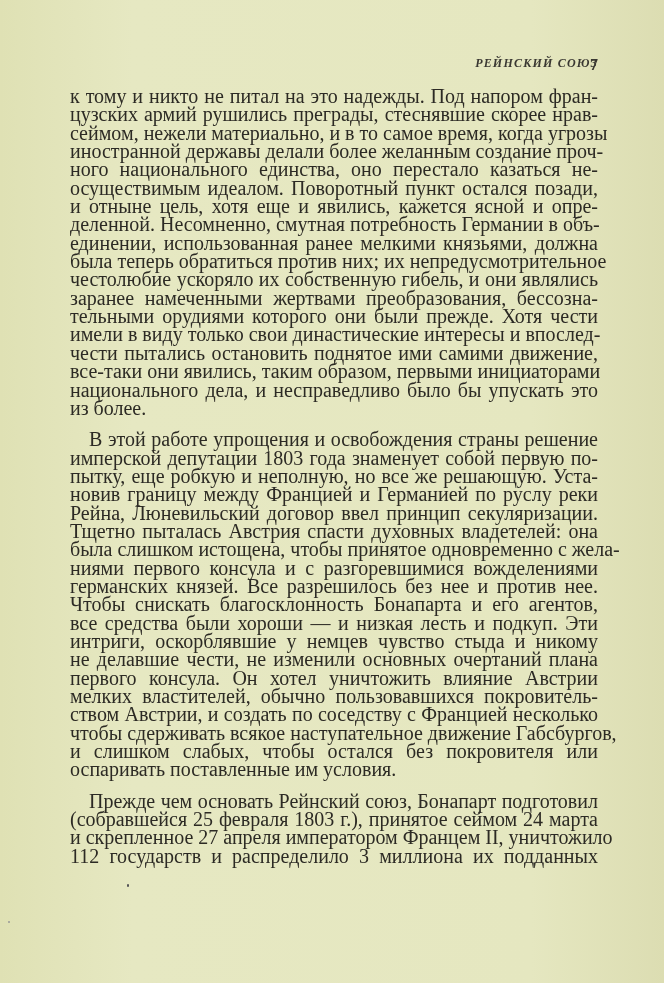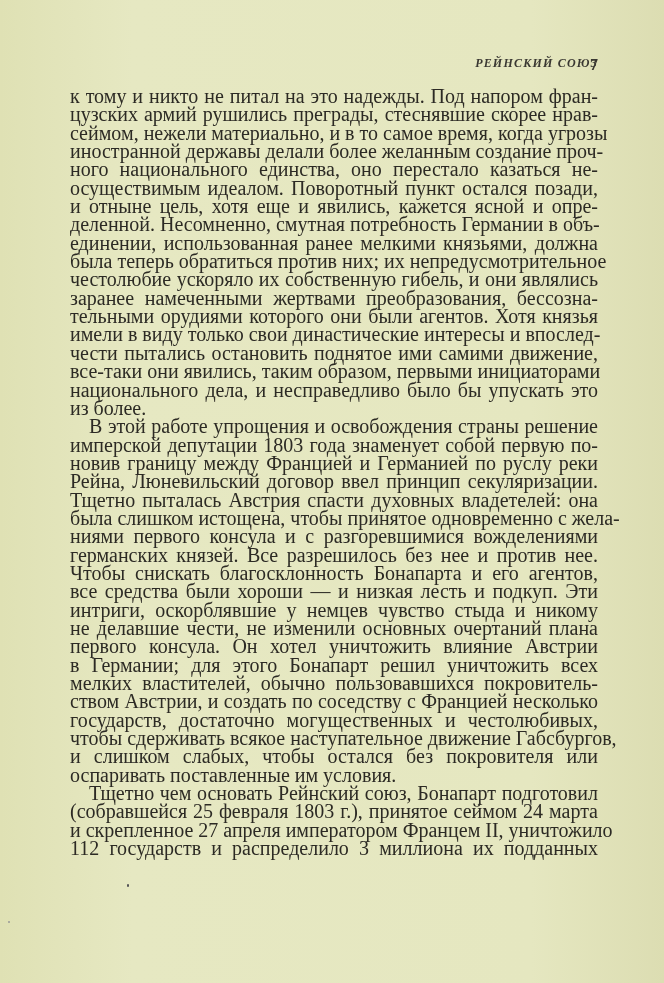--- a/index.html
+++ b/index.html
@@ -29,21 +29,21 @@
   .body-text {
     position: absolute; top: 87px; left: 70px; width: 528px;
     font-size: 20px; line-height: 18.35px;
   }
   .line {
     display: block; white-space: nowrap;
     text-align: justify; text-align-last: justify;
     height: 18.35px;
   }
   .line.last { text-align-last: left; }
-  .line.indent { text-indent: 0; padding-left: 19px; }
+  .line.indent { text-indent: 0; padding-left: 19px; margin-top: 13px; }
   .it { font-style: italic; }
   .speck { position: absolute; width: 2px; height: 3px; background: #555; border-radius: 1px; }
 </style>
 </head>
 <body>
 
 <div class="page">
 
   <div class="running-head">
     <div class="running-title">РЕЙНСКИЙ СОЮЗ</div>
@@ -57,49 +57,48 @@
     <span class="line">сеймом, нежели материально, и в то самое время, когда угрозы</span>
     <span class="line">иностранной державы делали более желанным создание проч-</span>
     <span class="line">ного национального единства, оно перестало казаться не-</span>
     <span class="line">осуществимым идеалом. Поворотный пункт остался позади,</span>
     <span class="line">и отныне цель, хотя еще и явились, кажется ясной и опре-</span>
     <span class="line">деленной. Несомненно, смутная потребность Германии в объ-</span>
     <span class="line">единении, использованная ранее мелкими князьями, должна</span>
     <span class="line">была теперь обратиться против них; их непредусмотрительное</span>
     <span class="line">честолюбие ускоряло их собственную гибель, и они являлись</span>
     <span class="line">заранее намеченными жертвами преобразования, бессозна-</span>
-    <span class="line">тельными орудиями которого они были агентов. Хотя князья</span>
+    <span class="line">тельными орудиями которого они были прежде. Хотя чести</span>
     <span class="line">имели в виду только свои династические интересы и впослед-</span>
     <span class="line">чести пытались остановить поднятое ими самими движение,</span>
     <span class="line">все-таки они явились, таким образом, первыми инициаторами</span>
     <span class="line">национального дела, и несправедливо было бы упускать это</span>
     <span class="line last">из более.</span>
 
     <span class="line indent">В этой работе упрощения и освобождения страны решение</span>
     <span class="line">имперской депутации 1803 года знаменует собой первую по-</span>
+    <span class="line">пытку, еще робкую и неполную, но все же решающую. Уста-</span>
     <span class="line">новив границу между Францией и Германией по руслу реки</span>
     <span class="line">Рейна, Люневильский договор ввел принцип секуляризации.</span>
     <span class="line">Тщетно пыталась Австрия спасти духовных владетелей: она</span>
     <span class="line">была слишком истощена, чтобы принятое одновременно с жела-</span>
     <span class="line">ниями первого консула и с разгоревшимися вожделениями</span>
     <span class="line">германских князей. Все разрешилось без нее и против нее.</span>
     <span class="line">Чтобы снискать благосклонность Бонапарта и его агентов,</span>
     <span class="line">все средства были хороши — и низкая лесть и подкуп. Эти</span>
     <span class="line">интриги, оскорблявшие у немцев чувство стыда и никому</span>
     <span class="line">не делавшие чести, не изменили основных очертаний плана</span>
     <span class="line">первого консула. Он хотел уничтожить влияние Австрии</span>
-    <span class="line">в Германии; для этого Бонапарт решил уничтожить всех</span>
     <span class="line">мелких властителей, обычно пользовавшихся покровитель-</span>
     <span class="line">ством Австрии, и создать по соседству с Францией несколько</span>
-    <span class="line">государств, достаточно могущественных и честолюбивых,</span>
     <span class="line">чтобы сдерживать всякое наступательное движение Габсбургов,</span>
     <span class="line">и слишком слабых, чтобы остался без покровителя или</span>
     <span class="line last">оспаривать поставленные им условия.</span>
 
-    <span class="line indent">Тщетно чем основать Рейнский союз, Бонапарт подготовил</span>
+    <span class="line indent">Прежде чем основать Рейнский союз, Бонапарт подготовил</span>
     <span class="line">(собравшейся 25 февраля 1803 г.), принятое сеймом 24 марта</span>
     <span class="line">и скрепленное 27 апреля императором Францем II, уничтожило</span>
     <span class="line">112 государств и распределило 3 миллиона их подданных</span>
   </div>
 
   <div class="speck" style="left:127px; top:884px;"></div>
   <div class="speck" style="left:8px; top:921px; width:2px; height:2px; background:#999;"></div>
 </div>
 
 </body></html>

